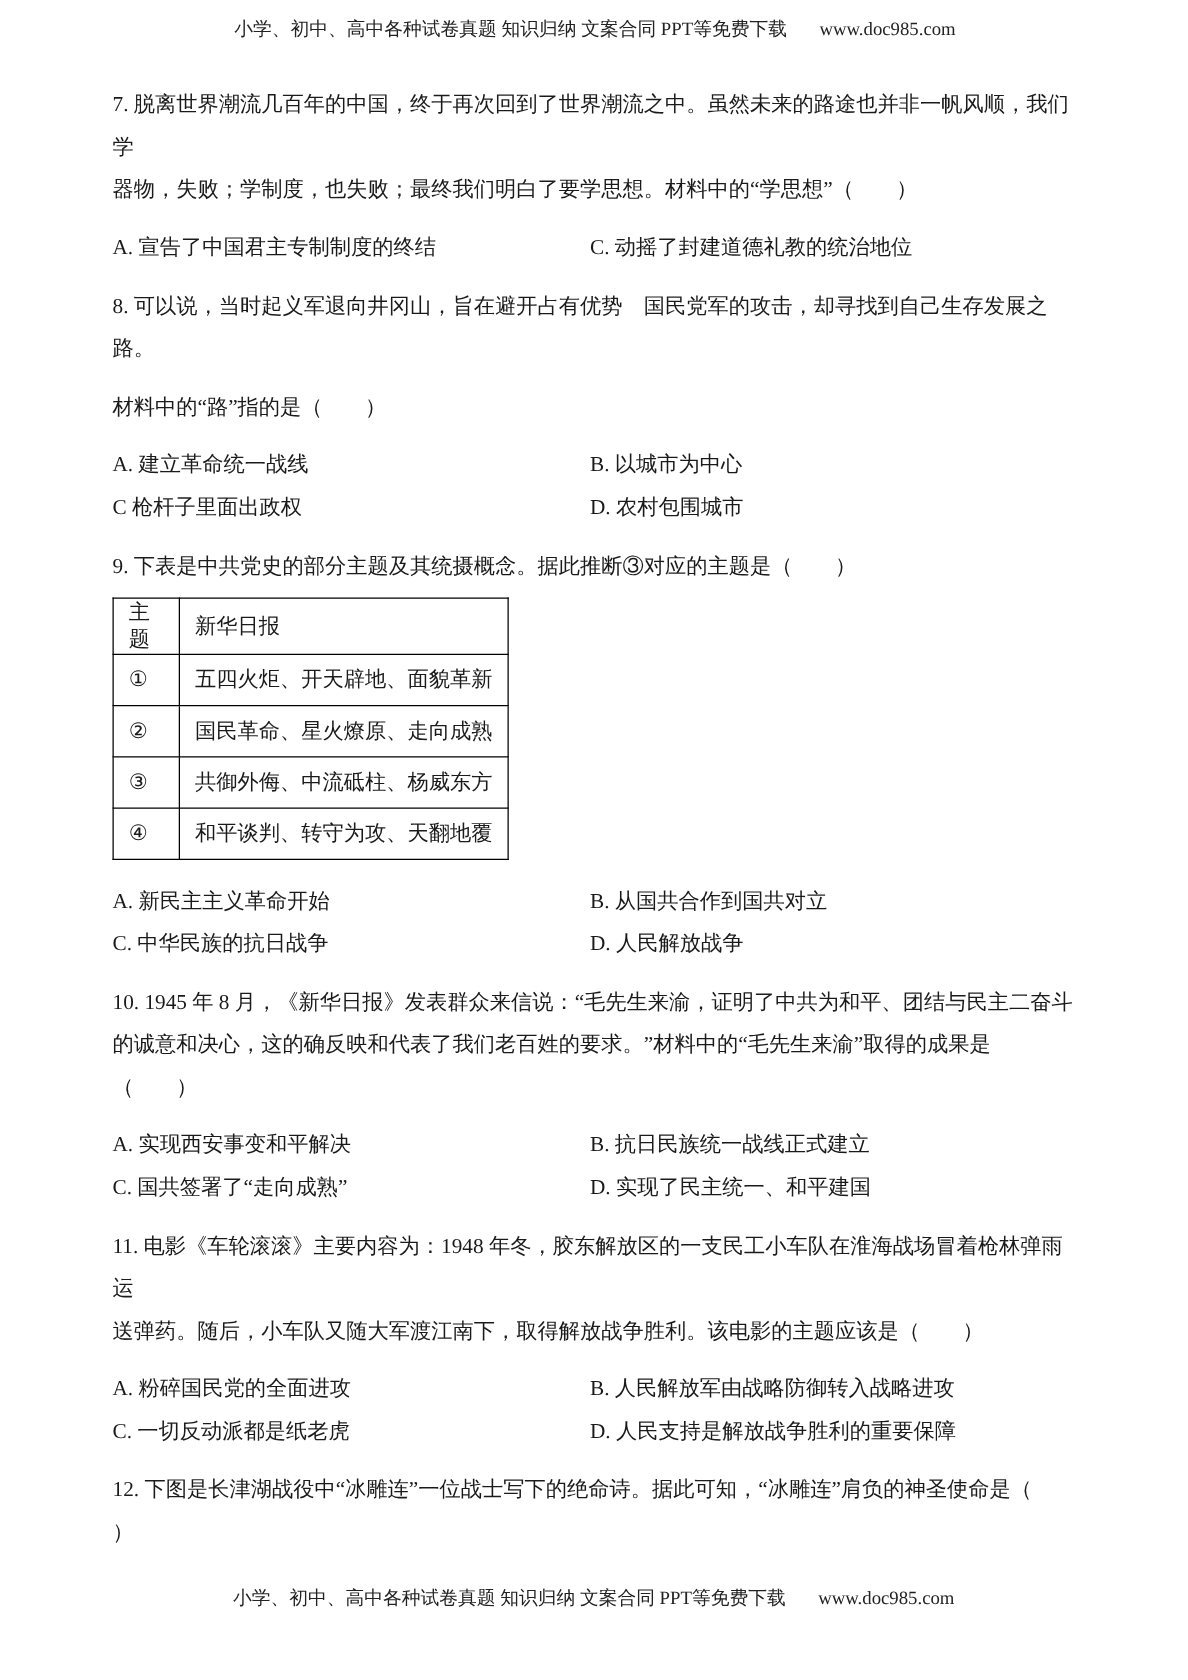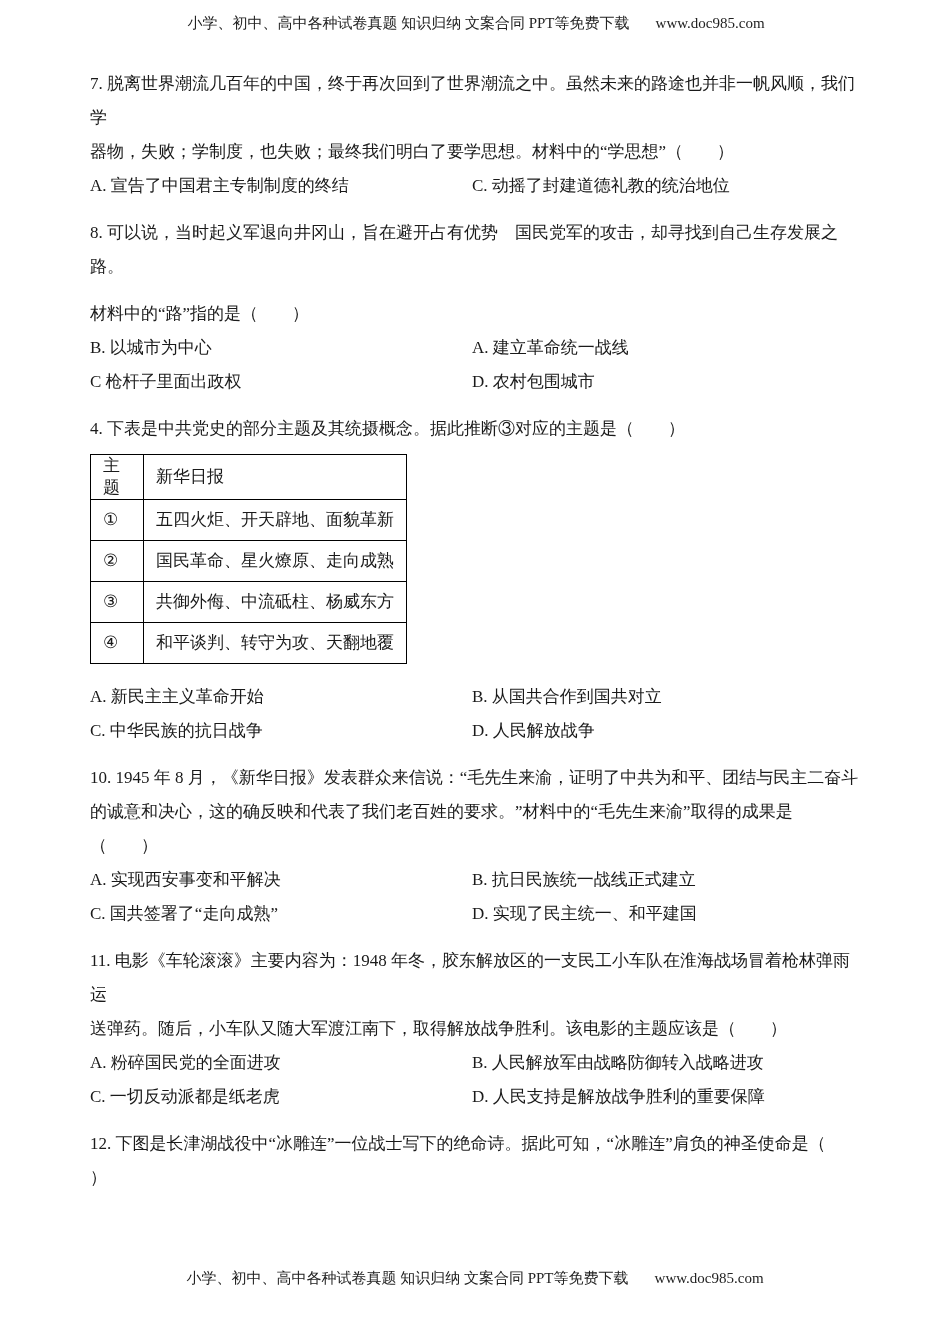--- a/index.html
+++ b/index.html
@@ -34,20 +34,21 @@
     line-height:34px;
   }
   .q { margin-top:13px; }
   .q:first-child { margin-top:0; }
   .q p { margin:0; }
   .para-gap { margin-top:13px !important; }
   .opts {
     display:grid;
     grid-template-columns:382px 1fr;
     line-height:34px;
+    margin-top:12px;
   }
   .qtable {
     border-collapse:collapse;
     margin:8px 0 16px 0;
   }
   .qtable td {
     border:1px solid #000;
     font-size:17px;
     font-weight:normal;
     height:41px;
@@ -76,29 +77,29 @@
       <div class="opts">
         <span>A. 宣告了中国君主专制制度的终结</span>
         <span>C. 动摇了封建道德礼教的统治地位</span>
       </div>
     </section>
 
     <section class="q">
       <p>8. 可以说，当时起义军退向井冈山，旨在避开占有优势　国民党军的攻击，却寻找到自己生存发展之路。</p>
       <p class="para-gap">材料中的“路”指的是（　　）</p>
       <div class="opts">
+        <span>A. 建立革命统一战线</span>
         <span>B. 以城市为中心</span>
-        <span>A. 建立革命统一战线</span>
         <span>C  枪杆子里面出政权</span>
         <span>D. 农村包围城市</span>
       </div>
     </section>
 
     <section class="q">
-      <p>4. 下表是中共党史的部分主题及其统摄概念。据此推断③对应的主题是（　　）</p>
+      <p>9. 下表是中共党史的部分主题及其统摄概念。据此推断③对应的主题是（　　）</p>
 
       <table class="qtable">
         <tbody>
           <tr>
             <td class="col-theme">主题</td>
             <td class="col-concept">新华日报</td>
           </tr>
           <tr>
             <td class="col-theme">①</td>
             <td class="col-concept">五四火炬、开天辟地、面貌革新</td>

